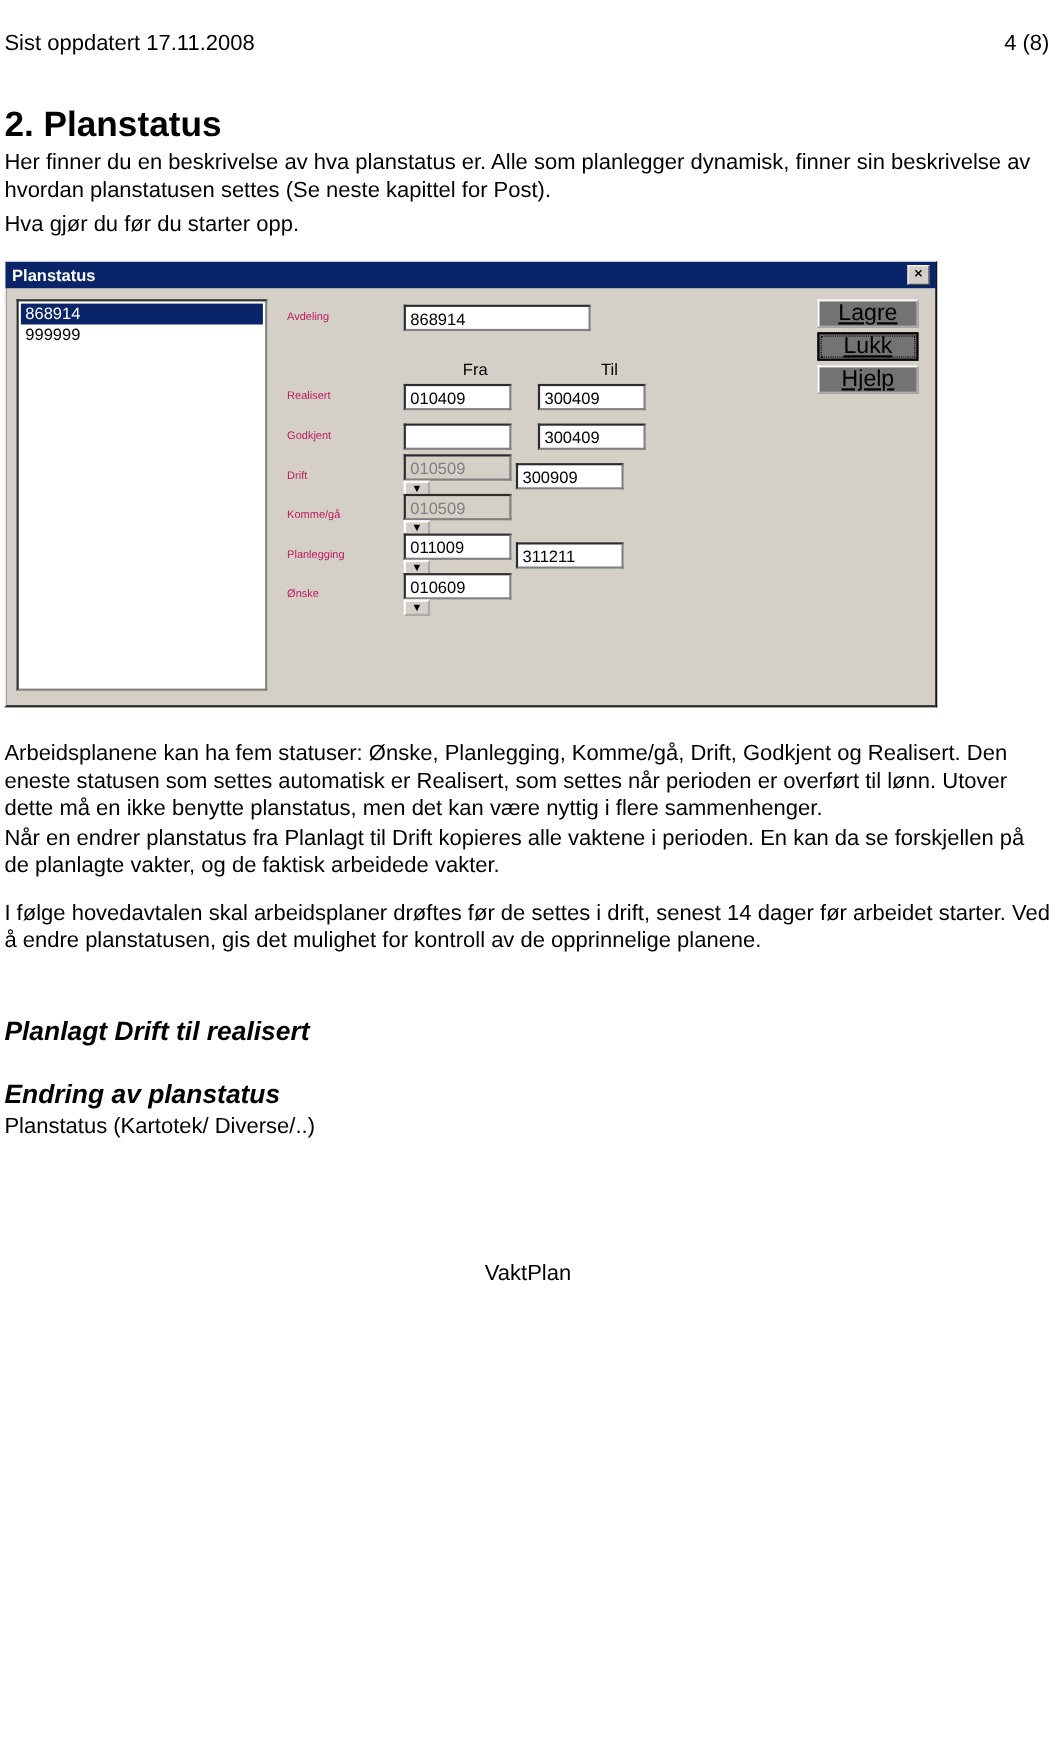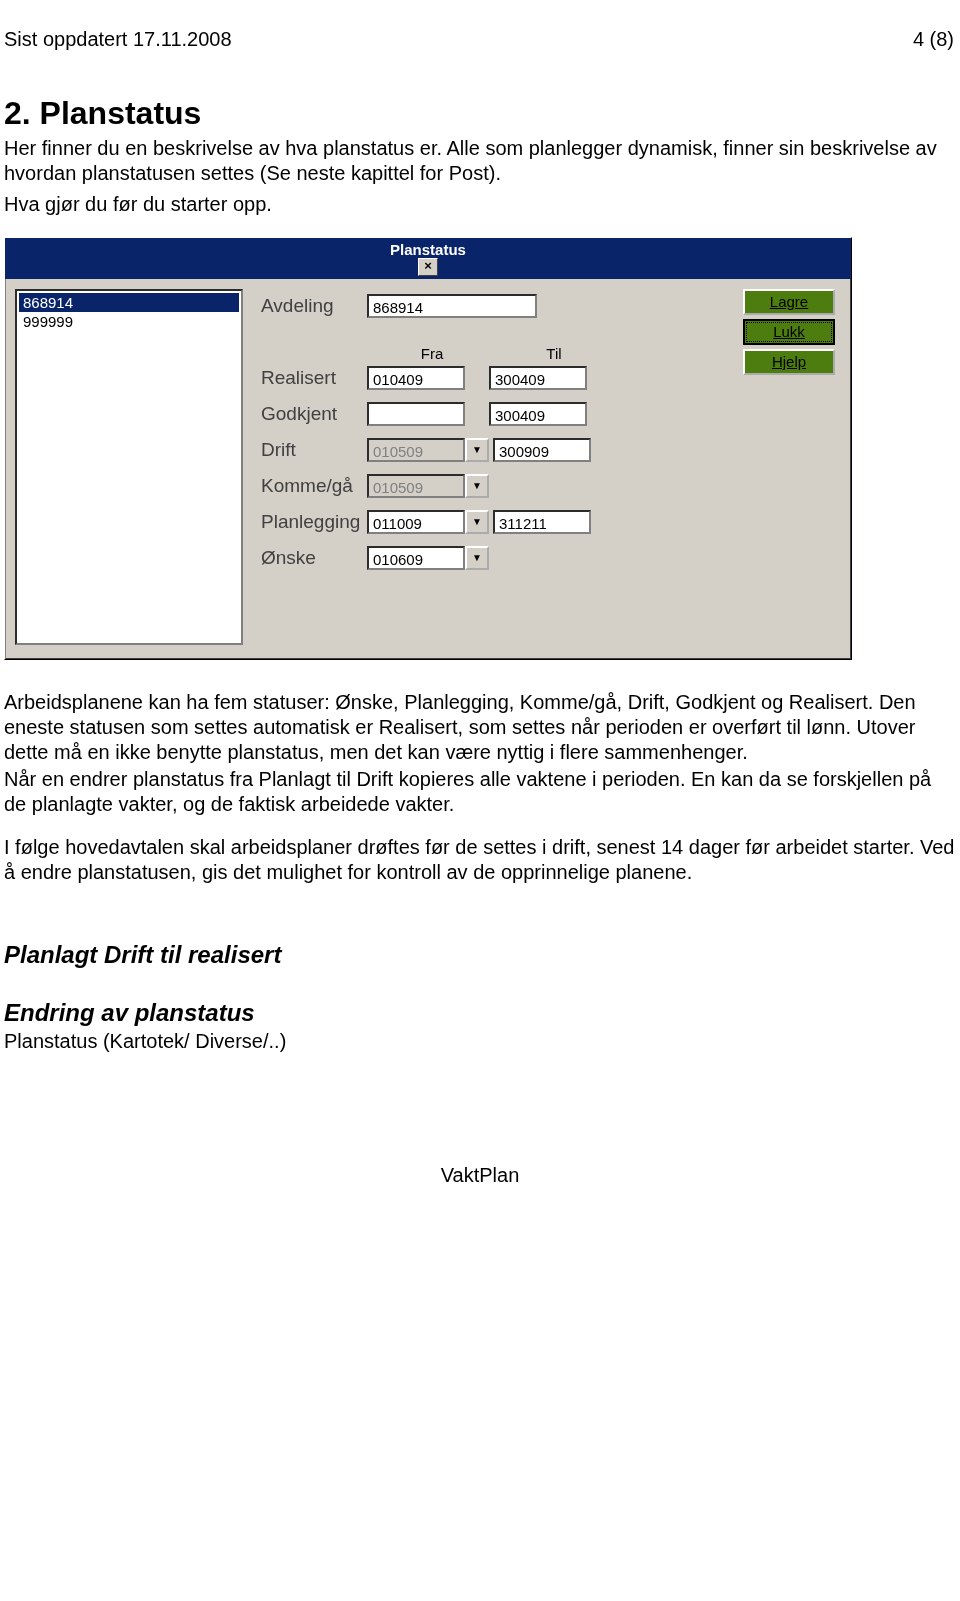--- a/index.html
+++ b/index.html
@@ -45,21 +45,20 @@
   }
   .dlg-title {
     background: #0a246a;
     color: #fff;
     font-weight: bold;
     font-size: 15px;
     padding: 3px 6px;
     display: flex;
     justify-content: space-between;
     align-items: center;
-    flex-direction: column;
   }
   .dlg-close {
     width: 18px; height: 16px;
     background: #d4d0c8;
     border: 1px solid #fff;
     border-right-color: #404040;
     border-bottom-color: #404040;
     color: #000;
     font-weight: bold;
     text-align: center;
@@ -94,22 +93,22 @@
     position: relative;
   }
   .form-row {
     display: flex;
     align-items: center;
     height: 33px;
     margin-bottom: 3px;
   }
   .lbl {
     width: 106px;
-    font-size: 19px;
-    color: #404040;
+    font-size: 10px;
+    color: #be185d;
   }
   .col-head {
     font-size: 15px;
     width: 122px;
     text-align: center;
     margin-top: 24px;
   }
   .inp, .inp-ro {
     height: 24px;
     background: #fff;
@@ -124,43 +123,44 @@
     background: #d4d0c8;
     color: #808080;
   }
   .w-av { width: 170px; }
   .w-fra { width: 98px; }
   .w-til { width: 98px; margin-left: 24px; }
   .w-fra-combo { width: 98px; }
   .combo {
     display: inline-flex;
     align-items: stretch;
+    flex-direction: column;
   }
   .combo .cbtn {
     width: 20px;
     background: #d4d0c8;
     border: 2px outset #fff;
     display:flex; align-items:center; justify-content:center;
     font-size: 10px;
     color:#000;
   }
   .btns {
     position: absolute;
     right: 6px;
     top: 0;
     display: flex;
     flex-direction: column;
     gap: 4px;
   }
   .winbtn {
     width: 92px;
     height: 26px;
-    background: #4d7c0f;
+    background: #737373;
     border: 2px outset #fff;
-    font-size: 15px;
+    font-size: 21px;
     text-align: center;
     line-height: 22px;
     padding: 0;
   }
   .winbtn.focus {
     outline: 1px dotted #000;
     outline-offset: -4px;
     border: 2px solid #000;
   }
   .underline { text-decoration: underline; }

